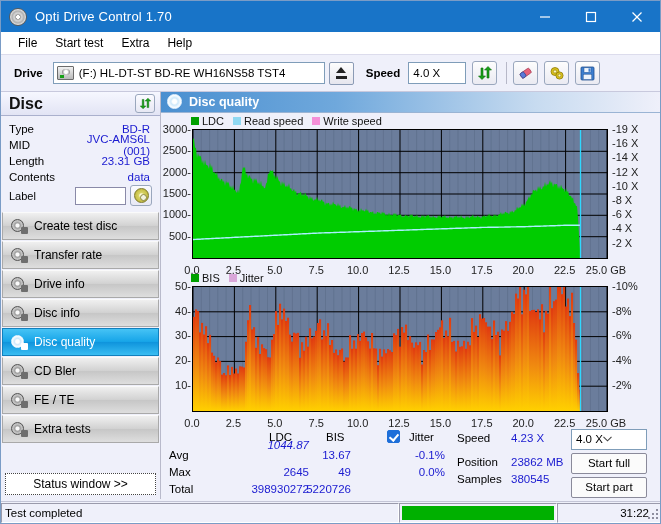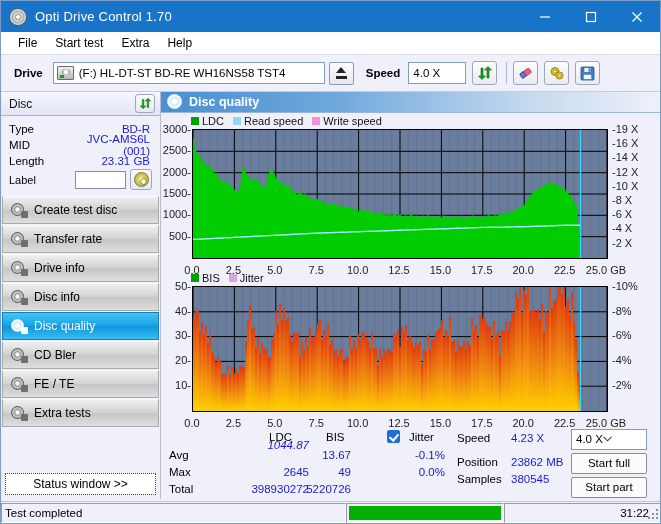--- a/index.html
+++ b/index.html
@@ -116,21 +116,21 @@
     display: flex; flex-direction: column;
     border-right: 1px solid #b9bacb;
   }
   .panel-head {
     height: 24px; display: flex; align-items: center;
     padding: 0 4px 0 8px;
     background: linear-gradient(#f6f7ff, #e2e4f4);
     border-bottom: 1px solid #aab0cd;
     position: relative;
   }
-  .panel-head .ph-title { font-weight: normal; font-size: 12px; color: #111; }
+  .panel-head .ph-title { font-weight: bold; font-size: 16px; color: #111; }
   .mini-btn {
     position: absolute; right: 5px; top: 2px;
     width: 20px; height: 19px;
     background: linear-gradient(#fbfbff, #e7e8f4);
     border: 1px solid #9aa7bd; border-radius: 3px;
     display: flex; align-items: center; justify-content: center;
   }
   .disc-info { padding: 5px 8px 4px 8px; }
   .di-row { display: flex; align-items: center; height: 16px; font-size: 11.5px; }
   .di-key { color: #000; width: 62px; flex: none; }
@@ -265,21 +265,21 @@
     position: absolute; left: 0; bottom: 0;
     width: 661px; height: 22px;
     background: #eff0fa; border-top: 1px solid #c4c5d6;
     display: flex; align-items: center;
   }
   .sb-cell {
     height: 20px; display: flex; align-items: center;
     border: 1px solid; border-color: #9a9aab #ffffff #ffffff #9a9aab;
     font-size: 11.5px; color: #000;
   }
-  .sb-text { width: 345px; padding-left: 3px; }
+  .sb-text { width: 398px; padding-left: 3px; }
   .sb-prog { width: 158px; padding: 2px; }
   .prog-inner { height: 100%; background: #00b000; }
   .sb-pct { width: 90px; padding-left: 4px; }
   .sb-time { flex: 1; justify-content: flex-end; padding-right: 12px; }
   .grip { position: absolute; right: 2px; bottom: 2px; width: 12px; height: 12px; }
   .grip i {
     position: absolute; width: 2px; height: 2px; background: #8d8d9e;
   }
 </style>
 </head>
@@ -390,20 +390,24 @@
           <span class="di-key">Type</span>
           <span class="di-val">BD-R</span>
         </div>
         <div class="di-row">
           <span class="di-key">MID</span>
           <span class="di-val">JVC-AMS6L (001)</span>
         </div>
         <div class="di-row">
           <span class="di-key">Length</span>
           <span class="di-val">23.31 GB</span>
+        </div>
+        <div class="di-row">
+          <span class="di-key">Contents</span>
+          <span class="di-val">data</span>
         </div>
         <div class="label-row">
           <span class="di-key">Label</span>
           <div class="label-input"></div>
           <div class="cd-btn">
             <div class="cd-glyph"></div>
           </div>
         </div>
       </div>
 

